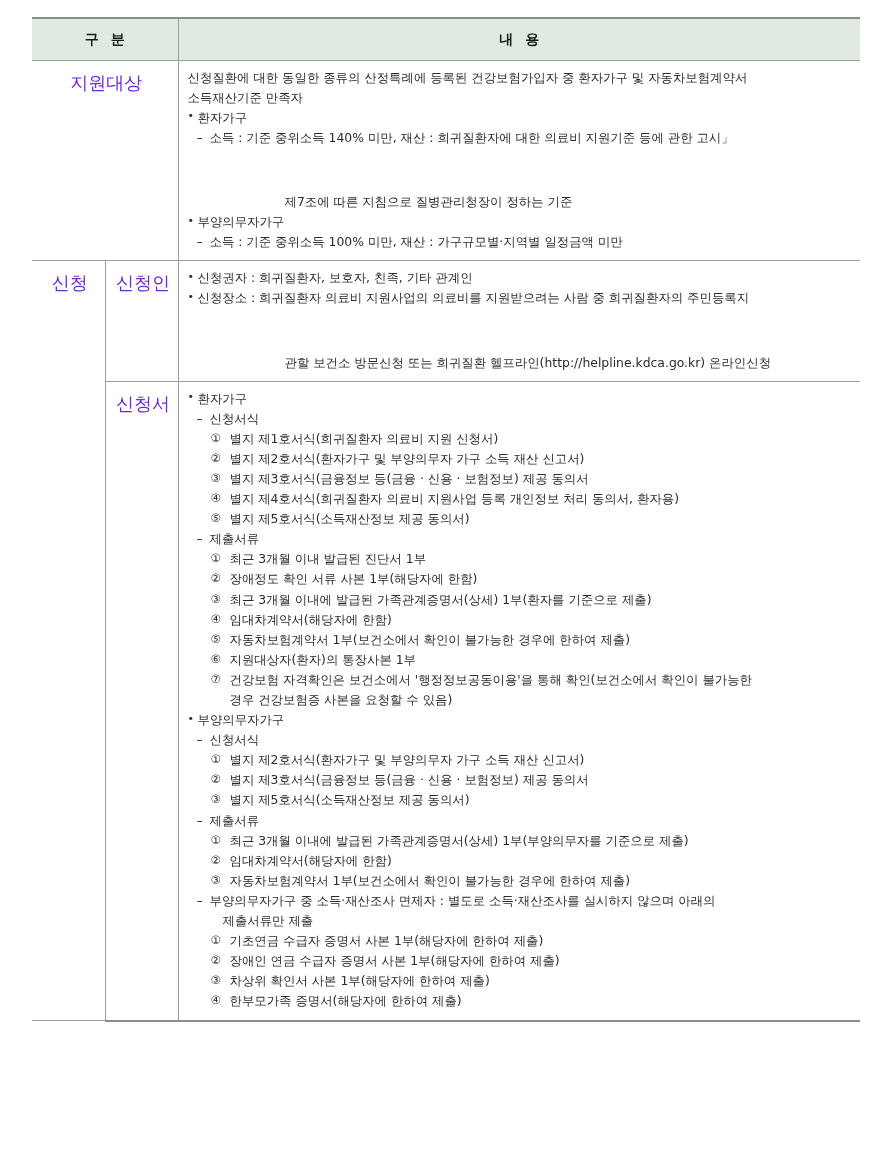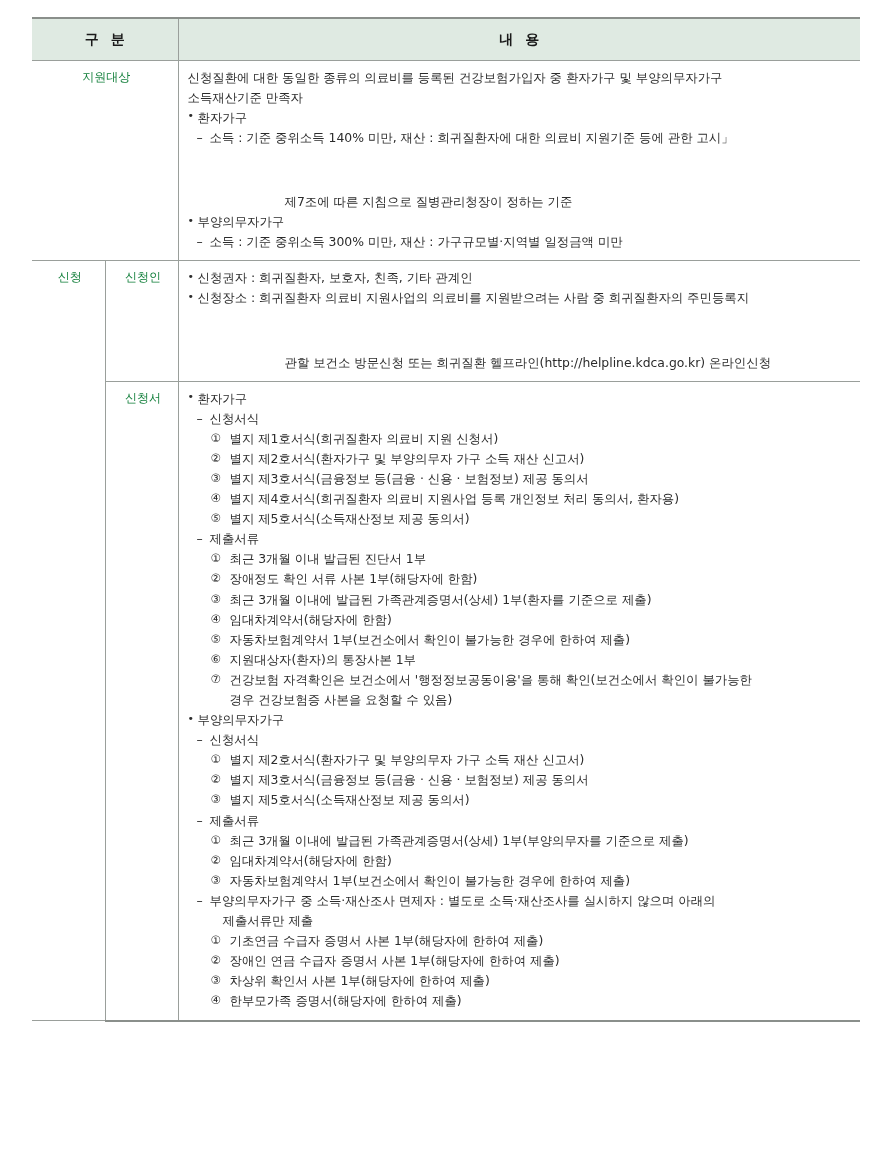--- a/index.html
+++ b/index.html
@@ -52,22 +52,22 @@
 
   
   table.doc-table td {
     vertical-align: top;
     border-bottom: 1.1px solid #9a9f9b;
     padding: 7px 6px 8px 9px;
   }
   td.label-cell {
     text-align: center;
     vertical-align: middle;
-    color: #15803d;
-    font-size: 12px;
+    color: #6d28d9;
+    font-size: 18px;
     padding: 7px 2px;
   }
   td.label-span {
     border-right: 1.1px solid #9a9f9b;
     width: 63px;
   }
   td.label-sub {
     border-right: 1.1px solid #9a9f9b;
     width: 83px;
   }
@@ -133,27 +133,27 @@
       <tr>
         <th class="th-div" colspan="2">구 분</th>
         <th class="th-content">내 용</th>
       </tr>
     </thead>
     <tbody>
 
       <tr>
         <td class="label-cell label-wide" colspan="2">지원대상</td>
         <td class="content-cell">
-            <div class="ln lvl-plain">신청질환에 대한 동일한 종류의 의료비를 등록된 건강보험가입자 중 환자가구 및 부양의무자가구</div>
+            <div class="ln lvl-plain">신청질환에 대한 동일한 종류의 산정특례에 등록된 건강보험가입자 중 환자가구 및 자동차보험계약서</div>
             <div class="ln lvl-plain">소득재산기준 만족자</div>
             <div class="ln lvl-bullet">환자가구</div>
             <div class="ln lvl-dash">소득 : 기준 중위소득 140% 미만, 재산 : 희귀질환자에 대한 의료비 지원기준 등에 관한 고시」</div>
             <div class="ln cont-deep">제7조에 따른 지침으로 질병관리청장이 정하는 기준</div>
             <div class="ln lvl-bullet">부양의무자가구</div>
-            <div class="ln lvl-dash">소득 : 기준 중위소득 300% 미만, 재산 : 가구규모별·지역별 일정금액 미만</div>
+            <div class="ln lvl-dash">소득 : 기준 중위소득 100% 미만, 재산 : 가구규모별·지역별 일정금액 미만</div>
           </td>
       </tr>
 
       <tr>
         <td class="label-cell label-span" rowspan="2">신청</td>
         <td class="label-cell label-sub">신청인</td>
         <td class="content-cell">
             <div class="ln lvl-bullet">신청권자 : 희귀질환자, 보호자, 친족, 기타 관계인</div>
             <div class="ln lvl-bullet">신청장소 : 희귀질환자 의료비 지원사업의 의료비를 지원받으려는 사람 중 희귀질환자의 주민등록지</div>
             <div class="ln cont-deep">관할 보건소 방문신청 또는 희귀질환 헬프라인(http://helpline.kdca.go.kr) 온라인신청</div>

